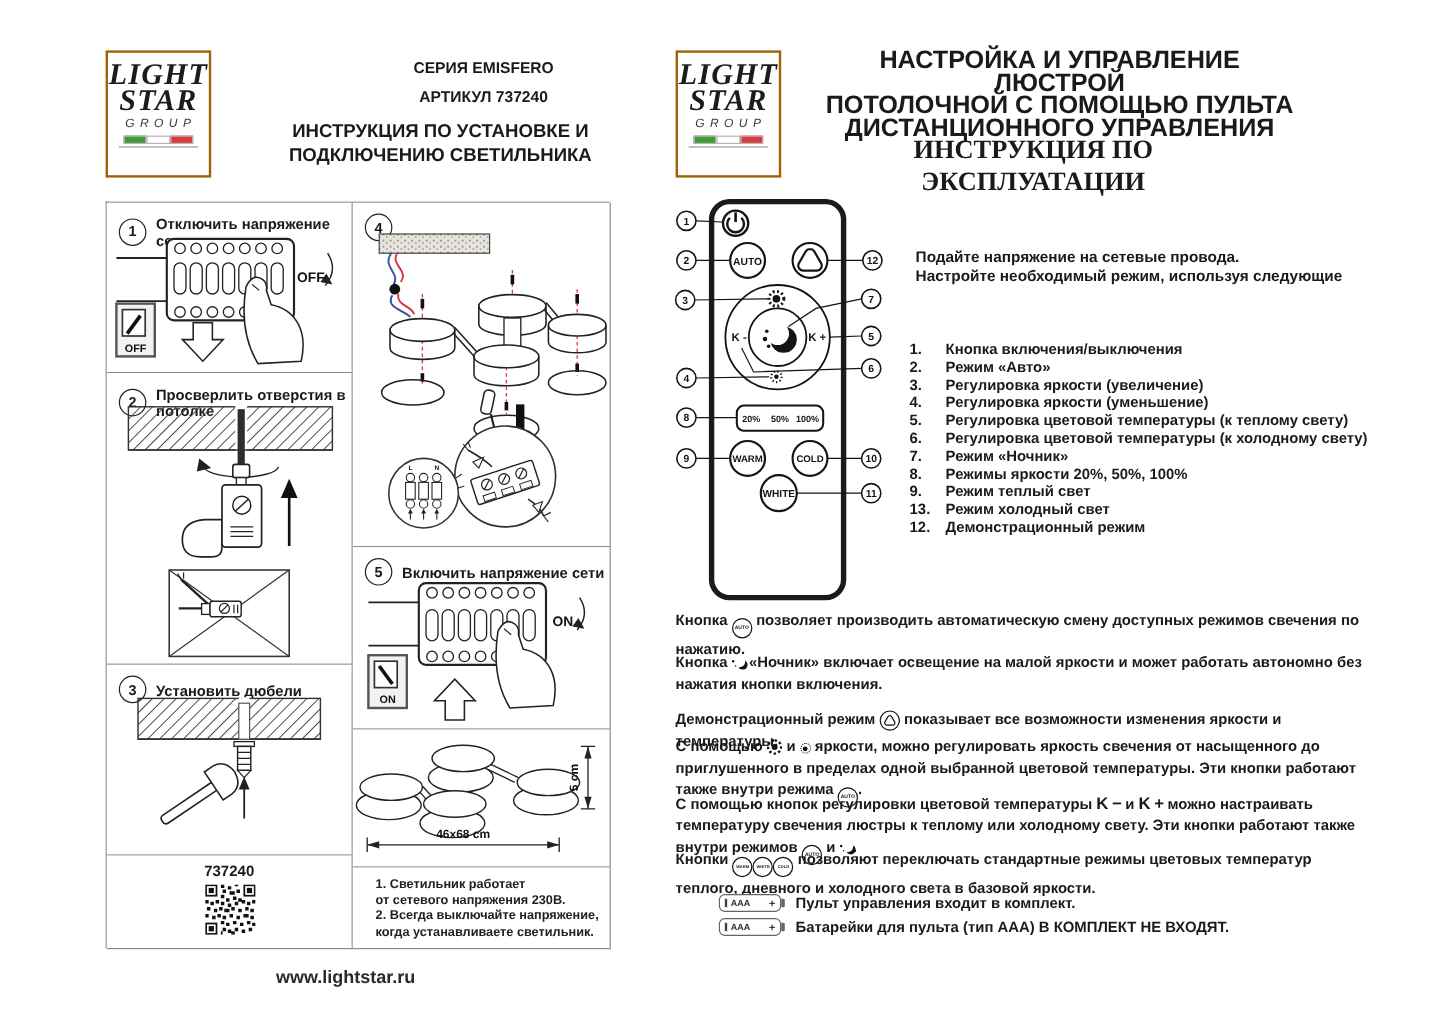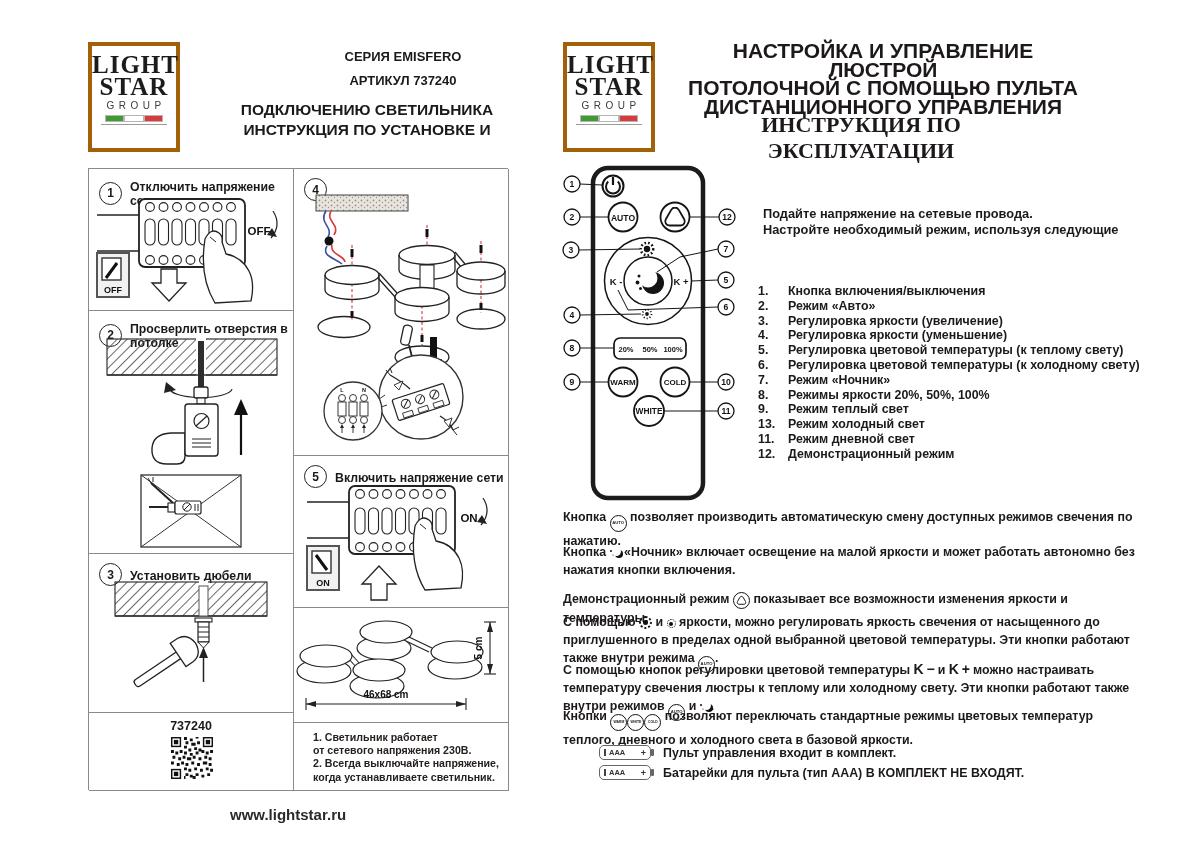--- a/index.html
+++ b/index.html
@@ -1,21 +1,21 @@
 <!DOCTYPE html>
 <html><head>
 <meta charset="utf-8">
 <style>
   html,body{margin:0;padding:0;background:#fff;}
   body{width:1200px;height:848px;position:relative;font-family:"Liberation Sans",sans-serif;color:#1d191a;overflow:hidden;}
   .abs{position:absolute;}
   .c{text-align:center;}
   .b{font-weight:bold;}
   
-  .logobox{width:84px;height:94px;border:4px solid #a16207;background:#fff;text-align:center;padding-top:8px;box-sizing:content-box;}
+  .logobox{width:84px;height:94px;border:2px solid #a16207;background:#fff;text-align:center;padding-top:8px;box-sizing:content-box;font-style:italic;}
   .logoline{font-family:"Liberation Serif",serif;font-weight:bold;font-size:25px;line-height:22px;letter-spacing:1px;color:#1c1c1c;}
   .logogroup{font-family:"Liberation Sans",sans-serif;font-size:10px;letter-spacing:4.5px;color:#3a3a3a;margin-top:2px;margin-left:4px;}
   .flag{width:58px;margin:4px auto 0;display:flex;height:7px;}
   .flag span{flex:1;border:1px solid #b5b5b5;}
   .flag .g{background:#3f9c35;} .flag .w{background:#fff;} .flag .r{background:#d93a3e;}
   .flagrule{width:66px;height:1px;background:#9a9a9a;margin:2px auto 0;}
   
   .gridbox{border-right:1px solid #8a8a8a;border-bottom:1px solid #8a8a8a;box-sizing:border-box;background:#fff;}
   .gframe{border-left:1px solid #8a8a8a;border-top:1px solid #8a8a8a;box-sizing:border-box;}
   .stephead{display:flex;align-items:center;gap:8px;padding:9px 0 0 10px;}
@@ -57,22 +57,22 @@
       <span class="w"></span>
       <span class="r"></span>
     </div>
   <div class="flagrule"></div>
 </div>
 <div class="abs c" style="left:288px;top:45px;width:230px;font-size:13px;font-weight:bold;line-height:23.5px;">
   <div>СЕРИЯ EMISFERO</div>
   <div>АРТИКУЛ 737240</div>
 </div>
 <div class="abs c" style="left:217px;top:100px;width:300px;font-size:15.5px;font-weight:bold;line-height:19.5px;">
+  <div>ИНСТРУКЦИЯ ПО УСТАНОВКЕ И</div>
   <div>ПОДКЛЮЧЕНИЮ СВЕТИЛЬНИКА</div>
-  <div>ИНСТРУКЦИЯ ПО УСТАНОВКЕ И</div>
 </div>
 
 <div class="abs logobox" style="left:563px;top:42px;">
   <div class="logoline">LIGHT</div>
   <div class="logoline">STAR</div>
   <div class="logogroup">GROUP</div>
   <div class="flag">
       <span class="g"></span>
       <span class="w"></span>
       <span class="r"></span>
@@ -597,24 +597,20 @@
     </div>
   <div class="lirow">
       <span class="n">9.</span>
       <span>Режим теплый свет</span>
     </div>
   <div class="lirow">
       <span class="n">13.</span>
       <span>Режим холодный свет</span>
     </div>
   <div class="lirow">
-      <span class="n">11.</span>
-      <span>Режим дневной свет</span>
-    </div>
-  <div class="lirow">
       <span class="n">12.</span>
       <span>Демонстрационный режим</span>
     </div>
 </div>
 
 <div class="abs para" style="left:563px;top:508px;">
   <span>Кнопка</span>
   <span class="icirc txt">AUTO</span>
   <span>позволяет производить автоматическую смену доступных режимов свечения по нажатию.</span>
 </div>

